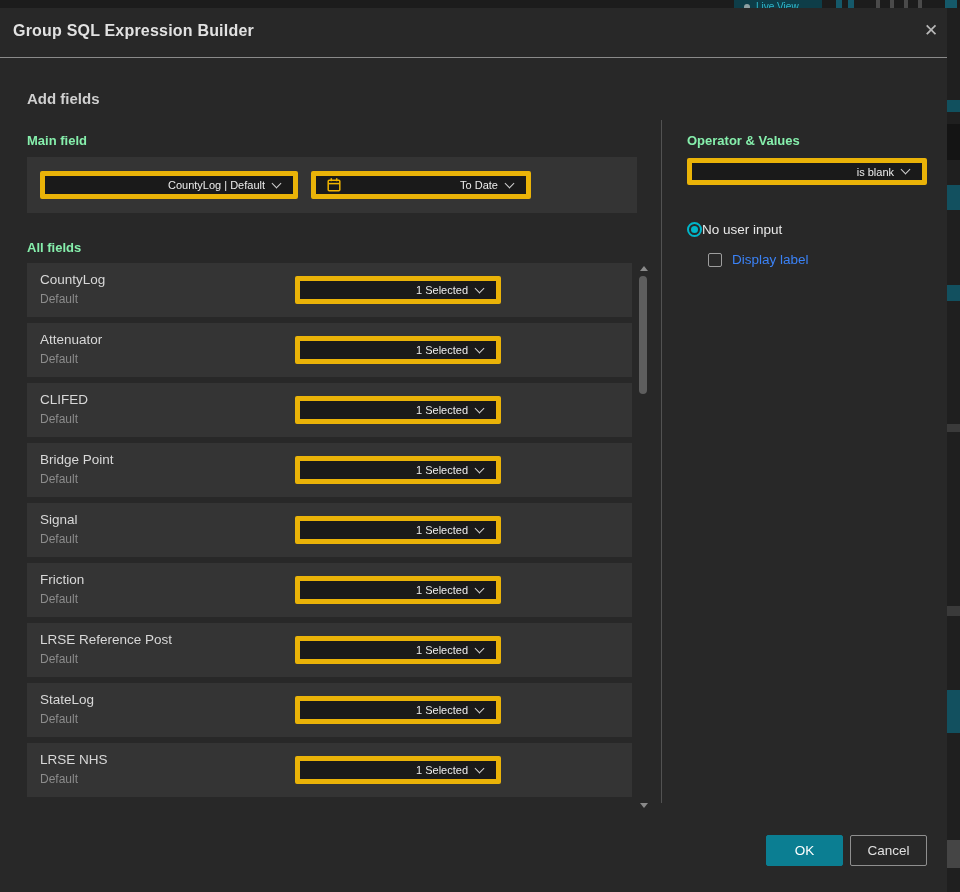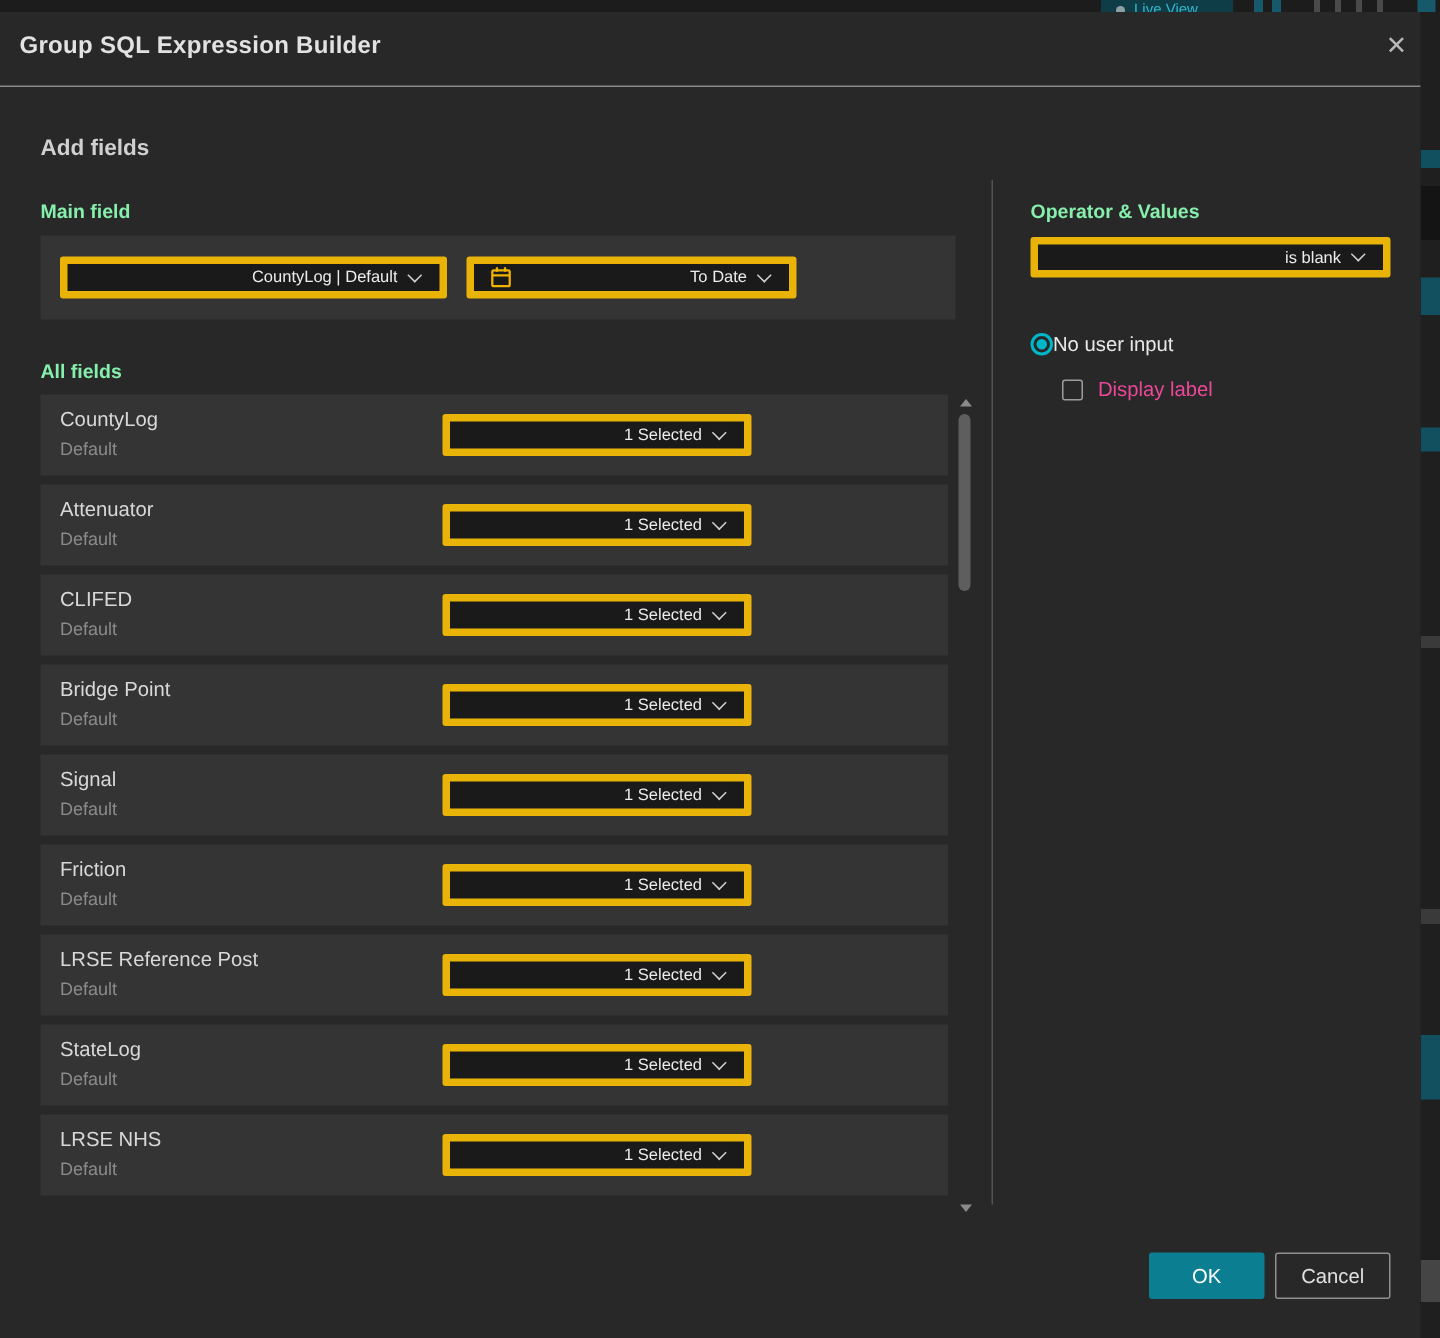--- a/index.html
+++ b/index.html
@@ -56,21 +56,21 @@
 
   
   .op-dd { left:687px; top:150px; width:240px; height:27px; }
   .radio-row { position:absolute; left:687px; top:214px; display:flex; align-items:center; cursor:pointer; }
   .radio-outer { width:15px; height:15px; border-radius:50%; border:2px solid #00b6c9;
     display:flex; align-items:center; justify-content:center; flex:none; }
   .radio-inner { width:7px; height:7px; border-radius:50%; background:#00b6c9; }
   .radio-label { margin-left:0; font-size:13.5px; color:#e8e8e8; }
   .check-row { position:absolute; left:708px; top:244px; display:flex; align-items:center; cursor:pointer; }
   .checkbox { width:14px; height:14px; border:1.5px solid #9d9d9d; border-radius:2px; background:transparent; flex:none; }
-  .check-label { margin-left:10px; font-size:13.5px; color:#ec4899; }
+  .check-label { margin-left:10px; font-size:13.5px; color:#3b82f6; }
 
   
   .btn { position:absolute; top:827px; height:31px; font-size:13.5px; border-radius:2px;
     text-align:center; cursor:pointer; font-family:"Liberation Sans", sans-serif; }
   .btn-ok { left:766px; width:77px; background:#0b7e92; color:#fff; border:1px solid #0b7e92; }
   .btn-cancel { left:850px; width:77px; background:transparent; color:#e0e0e0; border:1px solid #8f8f8f; }
 </style>
 </head>
 <body>
 

